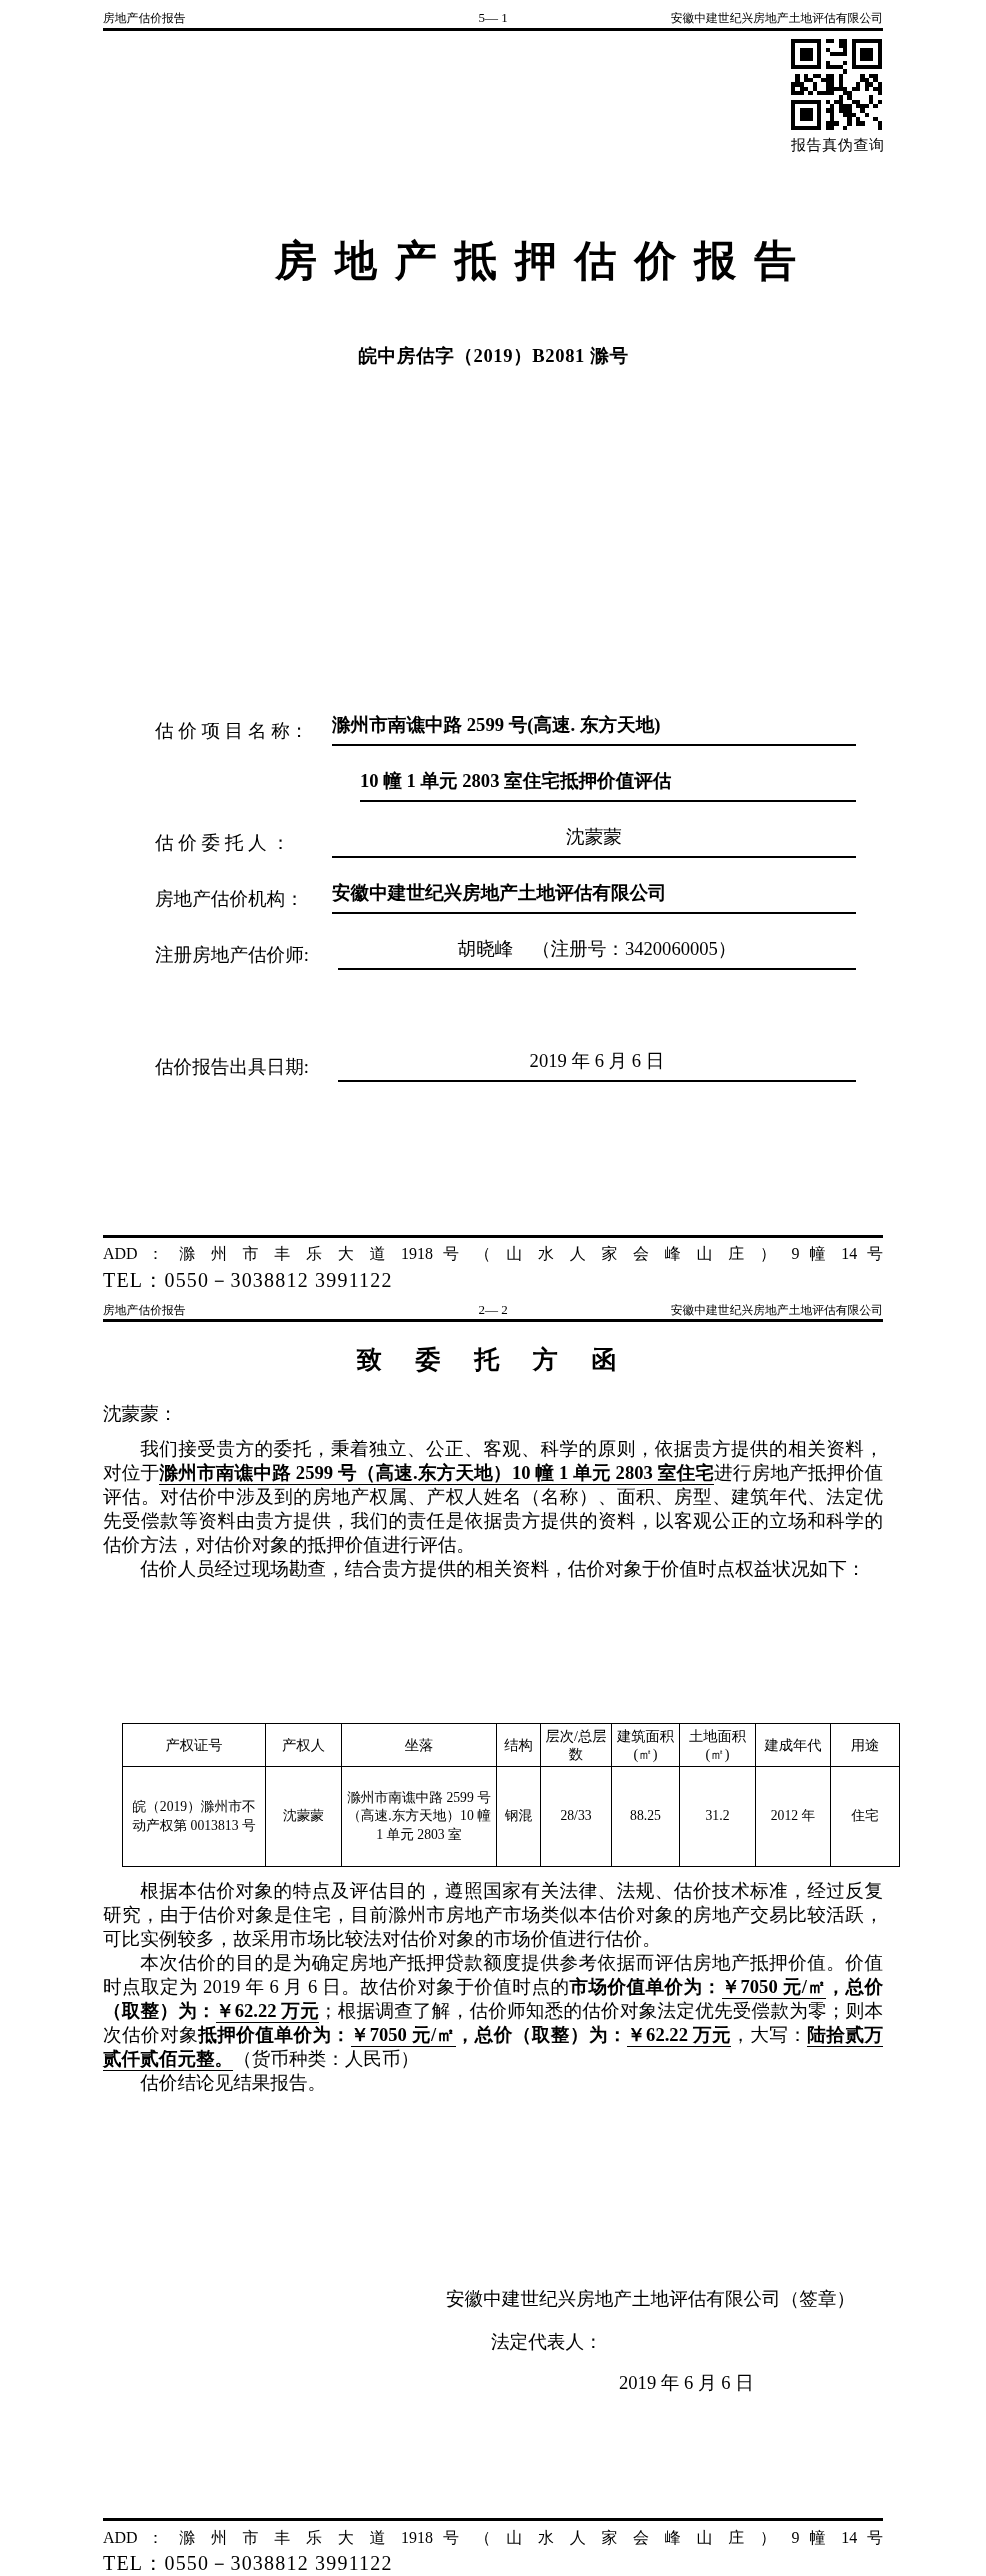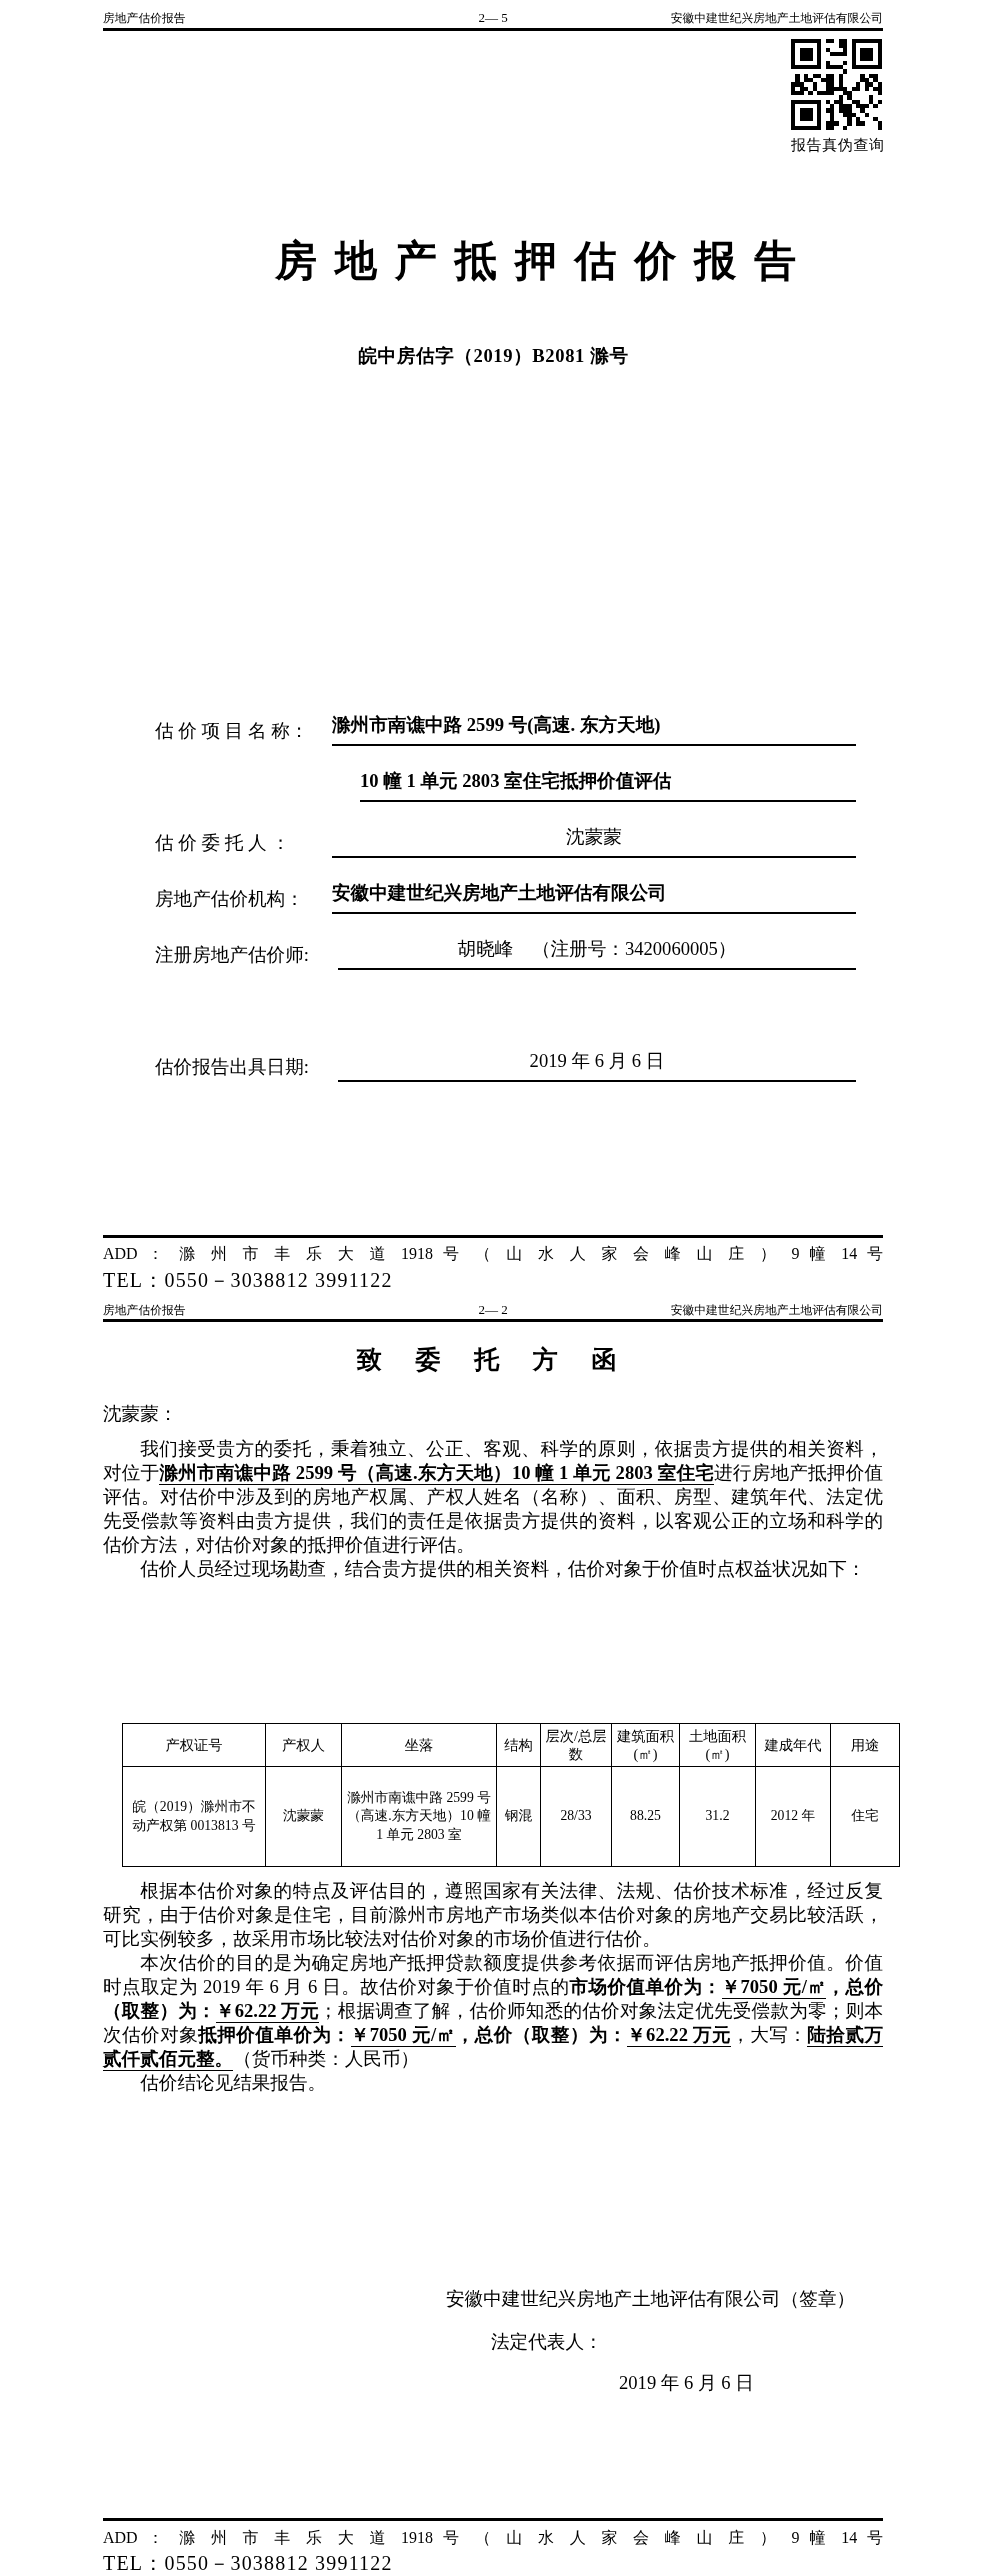--- a/index.html
+++ b/index.html
@@ -65,21 +65,21 @@
   .sig-rep{top:2329px;left:491px;font-size:18.6px;white-space:nowrap;}
   .sig-date{top:2370px;left:619px;font-size:18.6px;white-space:nowrap;}
 </style>
 </head>
 <body>
 
 <div id="doc">
 
   <div class="abs pg-header" style="top:10px;">
     <span class="h-left">房地产估价报告</span>
-    <span class="h-center">2— 5</span>
+    <span class="h-center">5— 1</span>
     <span class="h-right">安徽中建世纪兴房地产土地评估有限公司</span>
   </div>
   <div class="abs rule" style="top:28px;"></div>
 
   <div class="abs qr-block">
     <div>
         <svg viewBox="0 0 21 21" xmlns="http://www.w3.org/2000/svg">
           <rect x="0" y="0" width="21" height="21" fill="#ffffff"></rect>
           <rect x="0" y="0" width="7" height="7" fill="#000"></rect>
           <rect x="1" y="1" width="5" height="5" fill="#fff"></rect>

